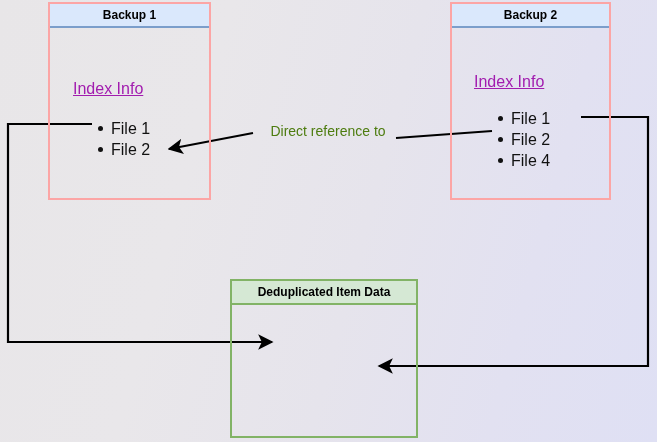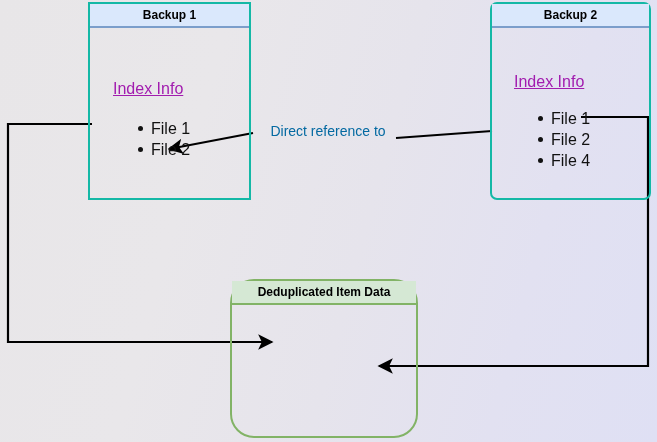--- a/index.html
+++ b/index.html
@@ -47,21 +47,21 @@
     font-weight: bold;
     color: #000000;
   }
   .node-body {
     box-sizing: border-box;
     width: 100%;
     position: relative;
     background: transparent;
   }
 
-  .node-blue { border: 2px solid #14b8a6; margin-left: 40px; }
+  .node-blue { border: 2px solid #fca5a5; }
   .node-blue .node-header {
     background: #dae8fc;
     border-bottom: 2px solid #7b9ecb;
   }
 
   .node-green { border: 2px solid #82b366; }
   .node-green .node-header {
     background: #d5e8d4;
     border-bottom: 2px solid #82b366;
   }
@@ -96,21 +96,21 @@
     width: 5px;
     height: 5px;
     border-radius: 50%;
     background: #111111;
   }
 
   
   .edge-caption {
     position: absolute;
     font-size: 14px;
-    color: #0369a1;
+    color: #4d7c0f;
     text-align: center;
     line-height: 17px;
     white-space: nowrap;
   }
 </style>
 </head>
 <body>
 
 <div id="diagram-canvas">
 
@@ -133,33 +133,33 @@
     <div class="node-header">Backup 1</div>
     <div class="node-body" style="height:170px;">
       <div class="index-label" style="left:23px; top:52px;">Index Info</div>
       <ul class="file-list" style="left:46px; top:90px;">
         <li>File 1</li>
         <li>File 2</li>
       </ul>
     </div>
   </div>
 
-  <div class="node node-blue" style="left:450px; top:2px; width:161px; height:198px;border-radius:7px;">
+  <div class="node node-blue" style="left:450px; top:2px; width:161px; height:198px;">
     <div class="node-header">Backup 2</div>
     <div class="node-body" style="height:170px;">
       <div class="index-label" style="left:22px; top:45px;">Index Info</div>
       <ul class="file-list" style="left:44px; top:80px;">
         <li>File 1</li>
         <li>File 2</li>
         <li>File 4</li>
       </ul>
     </div>
   </div>
 
-  <div class="node node-green" style="left:230px; top:279px; width:188px; height:159px;border-radius:24px;">
+  <div class="node node-green" style="left:230px; top:279px; width:188px; height:159px;">
     <div class="node-header">Deduplicated Item Data</div>
   </div>
 
   <div class="edge-caption" style="left:248px; top:123px; width:160px;">
     <div>Direct reference to</div>
   </div>
 
 </div>
 
 </body></html>

